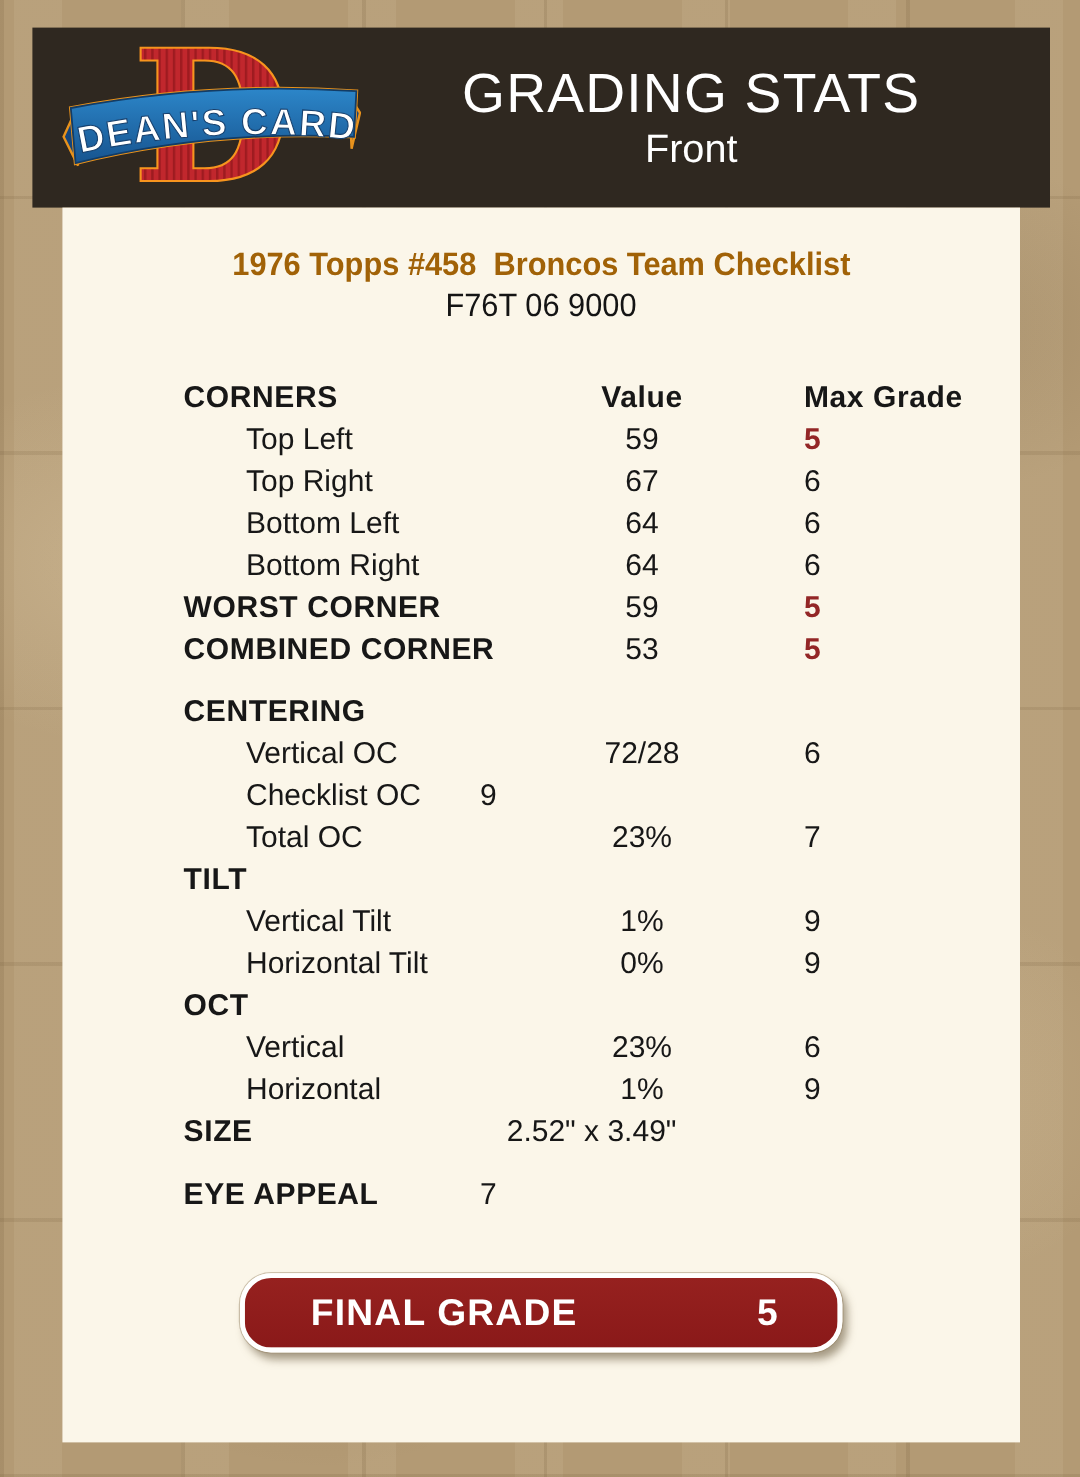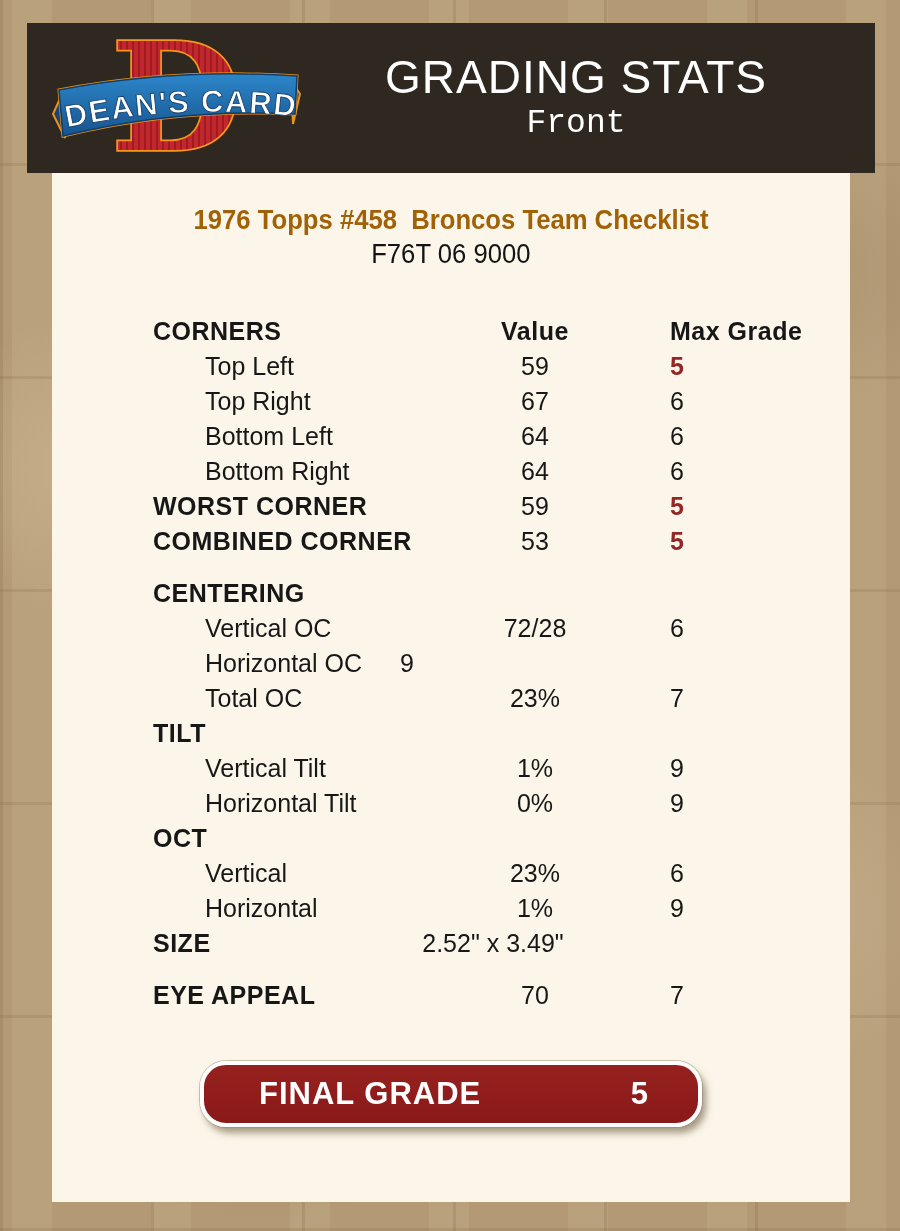--- a/index.html
+++ b/index.html
@@ -35,21 +35,21 @@
     position:relative;flex:0 0 280px;height:150px;
   }
   .logo svg{position:absolute;left:24px;top:5px;}
   .header-titles{
     flex:1 1 auto;text-align:center;color:#ffffff;padding-right:30px;
   }
   .header-title{
     font-size:46px;line-height:52px;letter-spacing:1px;font-weight:400;text-align:center;
   }
   .header-subtitle{
-    font-size:33px;line-height:42px;font-weight:400;font-family:Liberation Mono, monospace;
+    font-size:33px;line-height:42px;font-weight:400;
   }
   
   .panel{
     position:absolute;left:52px;top:173px;width:798px;height:1029px;
     background:#fbf6e9;
   }
   .card-title{
     padding-top:32px;text-align:center;font-size:27px;line-height:31px;
     font-weight:bold;color:#a16207;white-space:pre;
   }
@@ -174,21 +174,21 @@
     <div class="cell grade"></div>
   </div>
 
   <div class="row">
     <div class="cell label">Vertical OC</div>
     <div class="cell value">72/28</div>
     <div class="cell grade">6</div>
   </div>
 
   <div class="row">
-    <div class="cell label">Horizontal OC</div>
+    <div class="cell label">Checklist OC</div>
     <div class="cell grade">9</div>
   </div>
 
   <div class="row">
     <div class="cell label">Total OC</div>
     <div class="cell value">23%</div>
     <div class="cell grade">7</div>
   </div>
 
   <div class="row section">
@@ -228,21 +228,20 @@
   </div>
 
   <div class="row section">
     <div class="cell label">SIZE</div>
     <div class="cell value wide">2.52" x 3.49"</div>
     <div class="cell grade"></div>
   </div>
 
   <div class="row section gap">
     <div class="cell label">EYE APPEAL</div>
-    <div class="cell value">70</div>
     <div class="cell grade">7</div>
   </div>
 </div>
 
     <div class="final-grade-btn">
       <span class="final-label">FINAL GRADE</span>
       <span class="final-value">5</span>
     </div>
   </div>
 </div>

